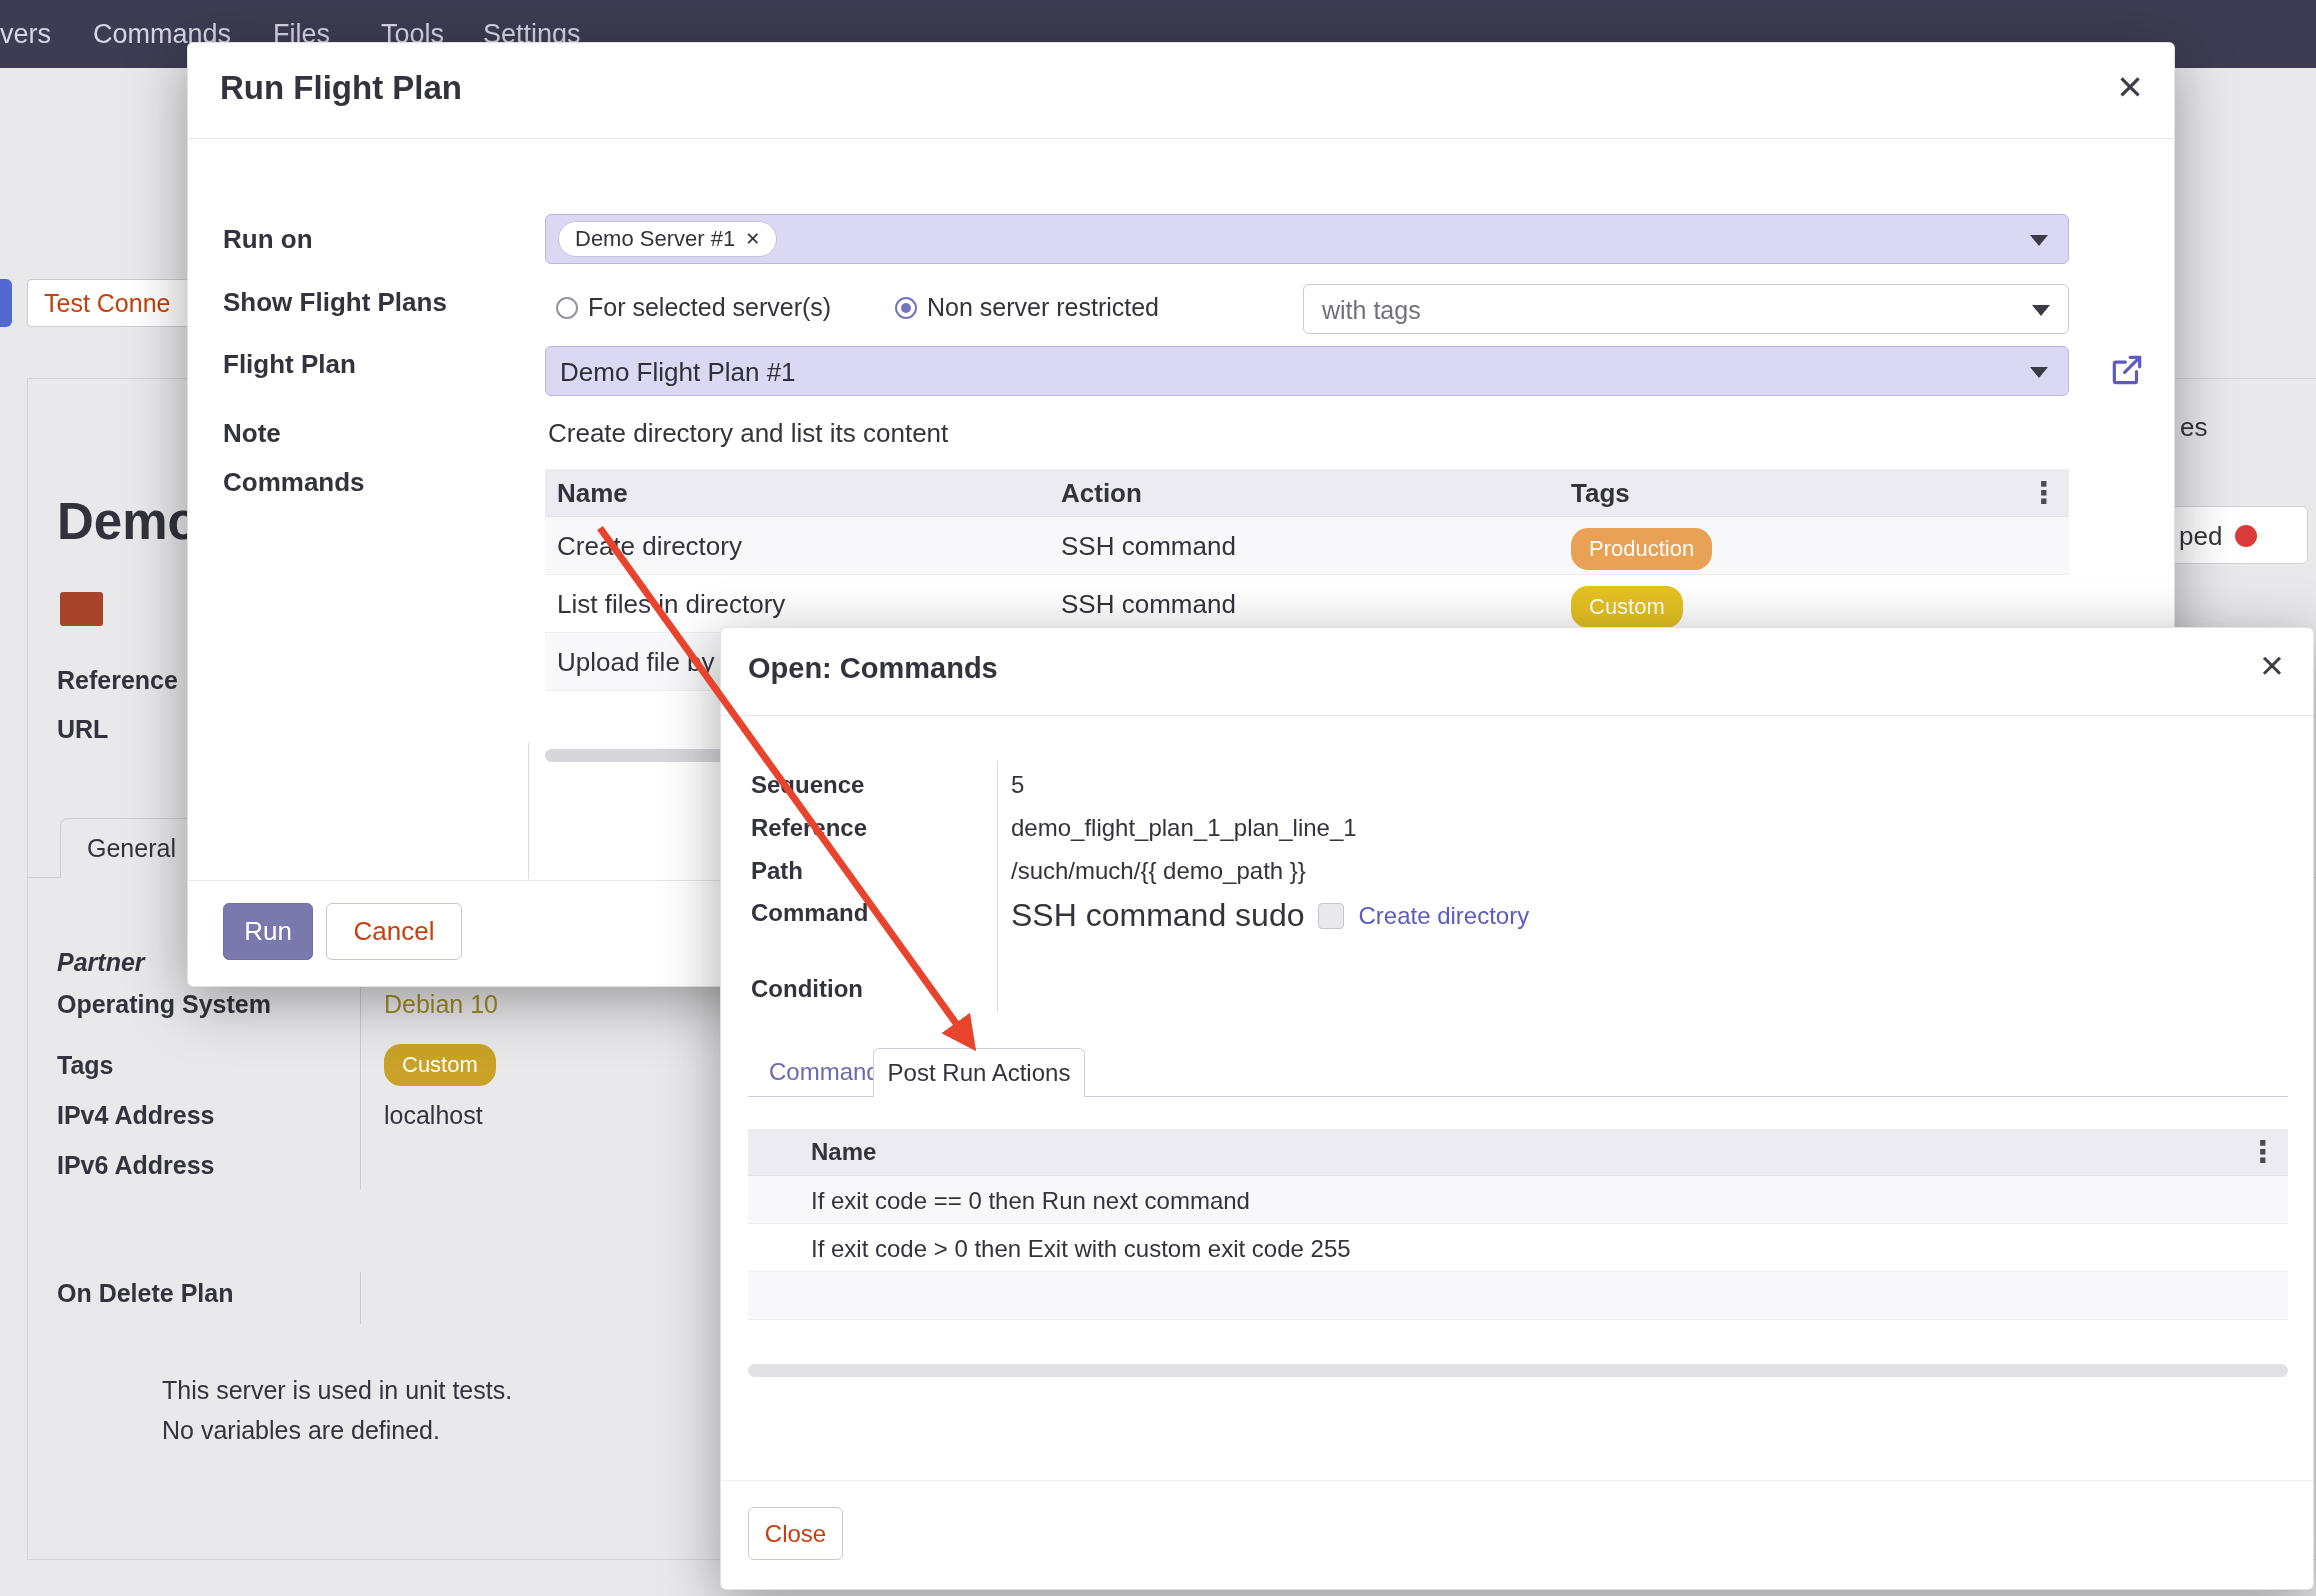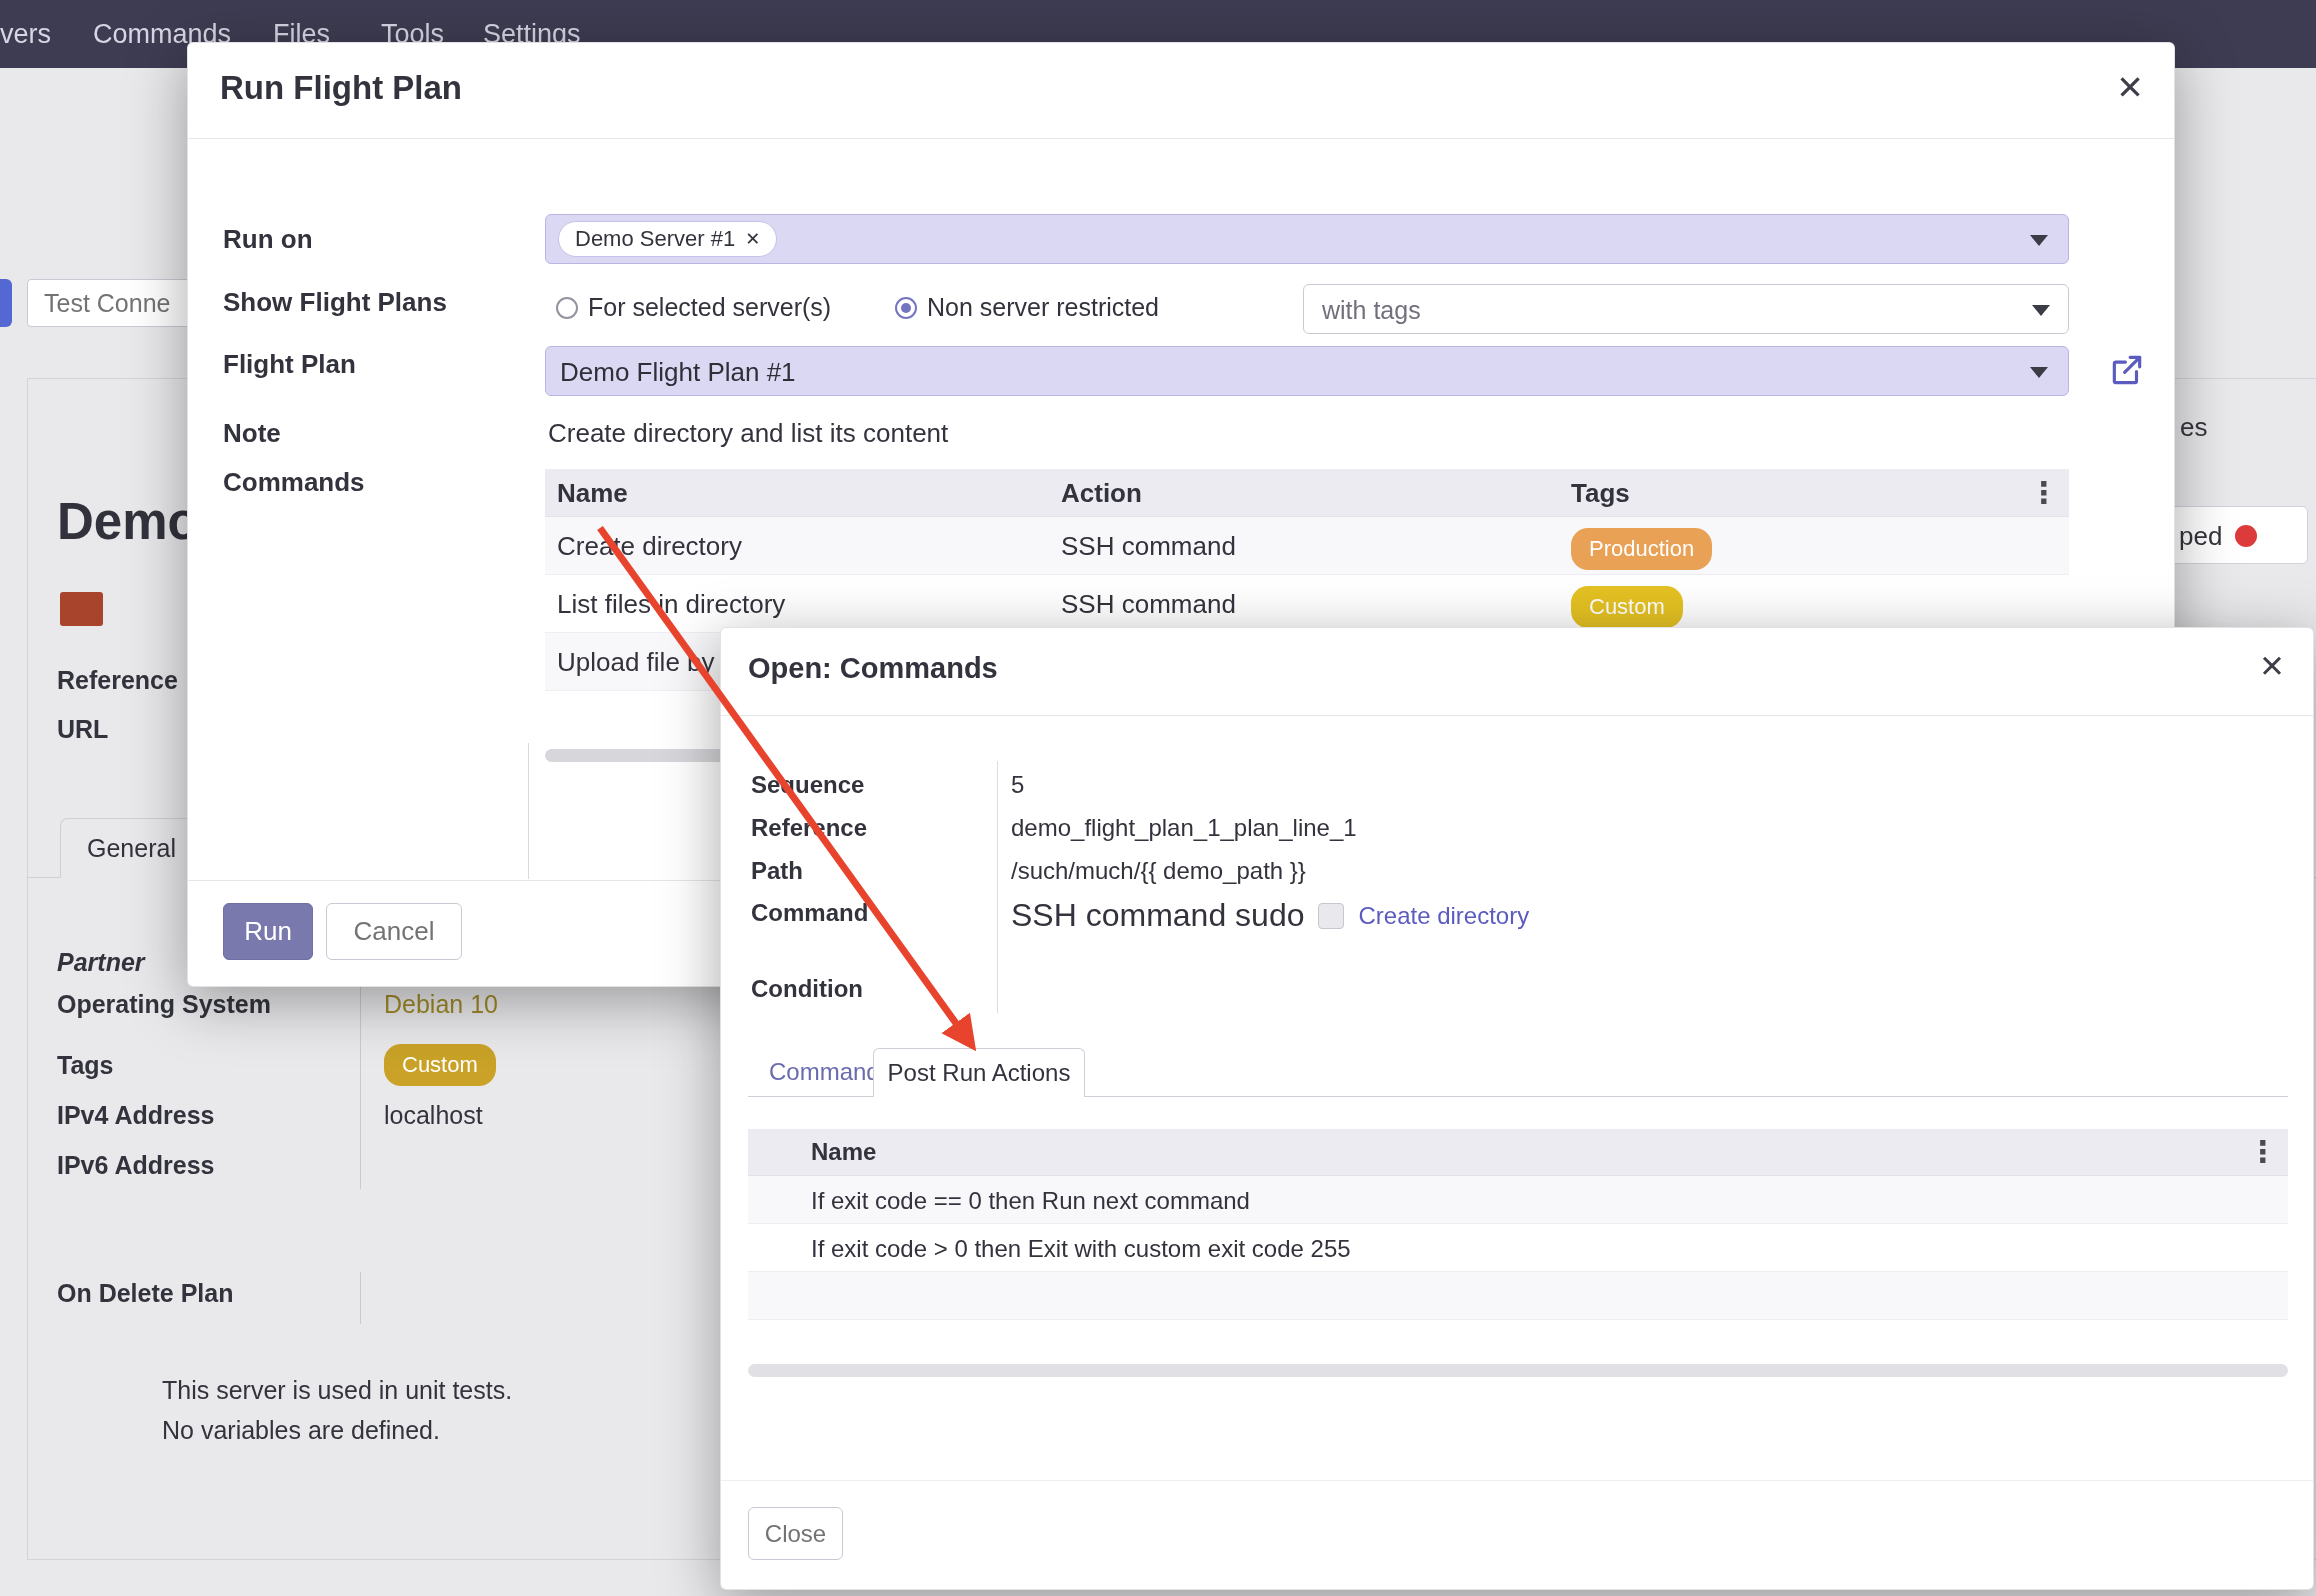--- a/index.html
+++ b/index.html
@@ -5,21 +5,21 @@
   * { margin:0; padding:0; box-sizing:border-box; }
   html,body { width:2316px; height:1596px; }
   body { font-family:"Liberation Sans","DejaVu Sans",sans-serif; background:#e9e9eb; color:#33333d; position:relative; overflow:hidden; }
   .abs { position:absolute; }
   .navbar { position:absolute; left:0; top:0; width:2316px; height:68px; background:#3e3c52; z-index:1; }
   .nav-item { position:absolute; top:0; height:68px; line-height:68px; font-size:27px; color:#d8d6e4; cursor:pointer; }
   .panel { position:absolute; left:27px; top:378px; width:2289px; height:1182px; border:1px solid #d3d3db; border-right:none; background:#e9e9eb; }
   .lbl { position:absolute; font-weight:bold; font-size:25px; color:#33333d; white-space:nowrap; }
   .val { position:absolute; font-size:25px; color:#33333d; white-space:nowrap; }
   .btn { position:absolute; display:flex; align-items:center; justify-content:center; border-radius:6px; cursor:pointer; white-space:nowrap; }
-  .btn-secondary { background:#fff; border:1px solid #c9c9d4; color:#737373; }
+  .btn-secondary { background:#fff; border:1px solid #c9c9d4; color:#c2410c; }
   .btn-primary { background:#7a79ae; border:1px solid #6f6ea5; color:#fff; }
   .modal { position:absolute; background:#fff; border-radius:6px; box-shadow:0 14px 60px rgba(0,0,0,0.35); border:1px solid rgba(60,60,80,0.15); }
   .hline { position:absolute; height:1px; background:#e5e5ea; }
   .vline { position:absolute; width:1px; background:#dcdce2; }
   .caret { position:absolute; width:0; height:0; border-left:9px solid transparent; border-right:9px solid transparent; border-top:11px solid #3c3c46; }
   .kebab { position:absolute; font-size:30px; color:#4a4a55; font-weight:bold; cursor:pointer; line-height:32px; }
   .badge { position:absolute; display:inline-block; padding:8px 18px; border-radius:17px; color:#fff; font-size:22px; font-weight:normal; white-space:nowrap; }
   .badge-production { background:#e9a156; }
   .badge-custom { background:#e4c122; }
   .badge-custom-bg { background:#c9a227; }

